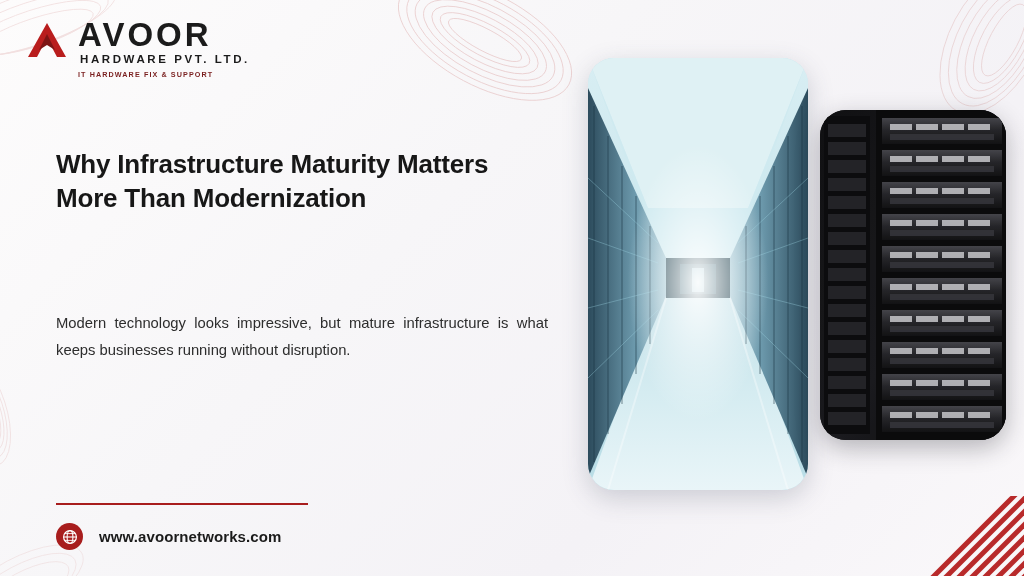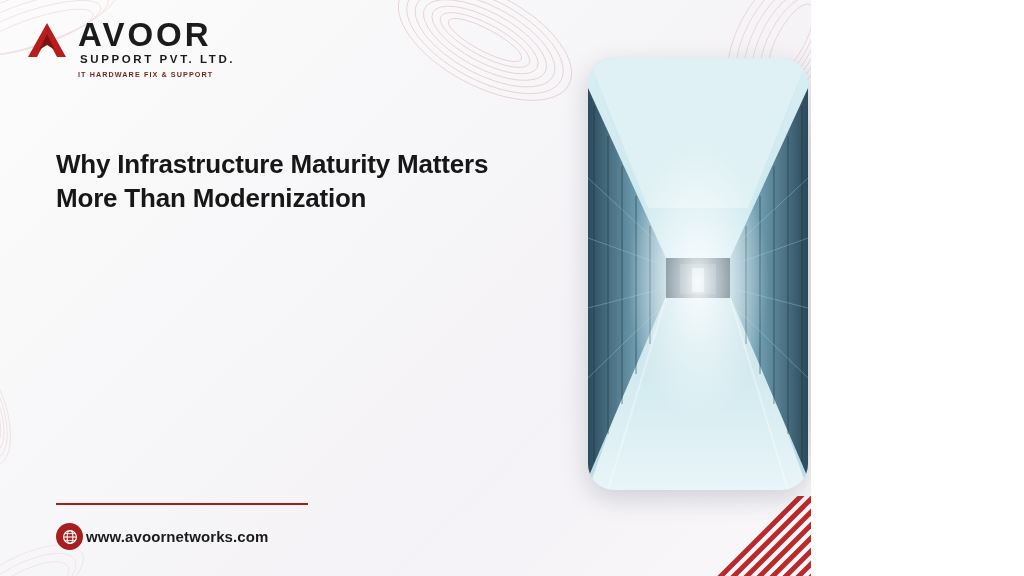--- a/index.html
+++ b/index.html
@@ -8,21 +8,21 @@
   }
   body {
     width: 1024px;
     height: 576px;
     overflow: hidden;
     font-family: "Liberation Sans", sans-serif;
     background: #ffffff;
   }
   .slide {
     position: relative;
-    width: 811px;
+    width: 1024px;
     height: 576px;
     background: linear-gradient(135deg, #fdfcfc 0%, #f7f6f8 40%, #f4f2f6 70%, #faf8fa 100%);
     overflow: hidden;
   }
 
   
   .deco {
     position: absolute;
     pointer-events: none;
   }
@@ -143,21 +143,21 @@
     width: 252px;
     height: 2px;
     background: #a81d1d;
   }
   .footer-row {
     position: absolute;
     left: 56px;
     top: 523px;
     display: flex;
     align-items: center;
-    gap: 3px;
+    gap: 16px;
   }
   .globe-badge {
     width: 27px;
     height: 27px;
     border-radius: 50%;
     background: #a81d1d;
     display: flex;
     align-items: center;
     justify-content: center;
   }
@@ -268,27 +268,28 @@
     </g>
   </svg>
 
   <div class="logo-block">
     <svg class="logo-mark" viewBox="0 0 44 38">
       <path d="M21 2 L40 36 L31 36 L21 17 L11 36 L2 36 Z" fill="#b91d1d"></path>
       <path d="M21 13 L29 29 L21 24 L13 29 Z" fill="#7d1414"></path>
     </svg>
     <div class="logo-text">
       <span class="logo-name">AVOOR</span>
-      <span class="logo-sub">SUPPORT PVT. LTD.</span>
+      <span class="logo-sub">HARDWARE PVT. LTD.</span>
       <span class="logo-tag">IT HARDWARE FIX &amp; SUPPORT</span>
     </div>
   </div>
 
   <div class="headline">Why Infrastructure Maturity Matters More Than Modernization</div>
 
+  <div class="subtext">Modern technology looks impressive, but mature infrastructure is what keeps businesses running without disruption.</div>
 
   <div class="photo photo-hall">
     <svg width="220" height="432" viewBox="0 0 220 432">
       <defs>
         <linearGradient id="ceil" x1="0" y1="0" x2="0" y2="1">
           <stop offset="0%" stop-color="#d8eef3"></stop>
           <stop offset="100%" stop-color="#b9dde6"></stop>
         </linearGradient>
         <linearGradient id="floorG" x1="0" y1="0" x2="0" y2="1">
           <stop offset="0%" stop-color="#bcdde6"></stop>

